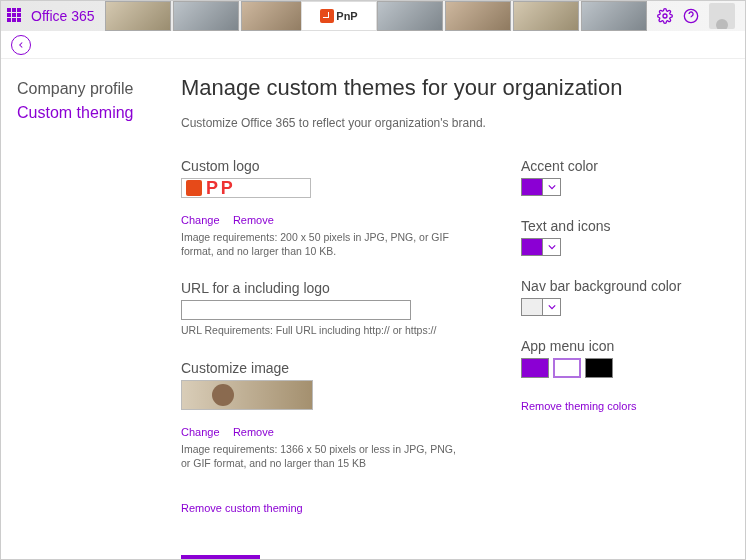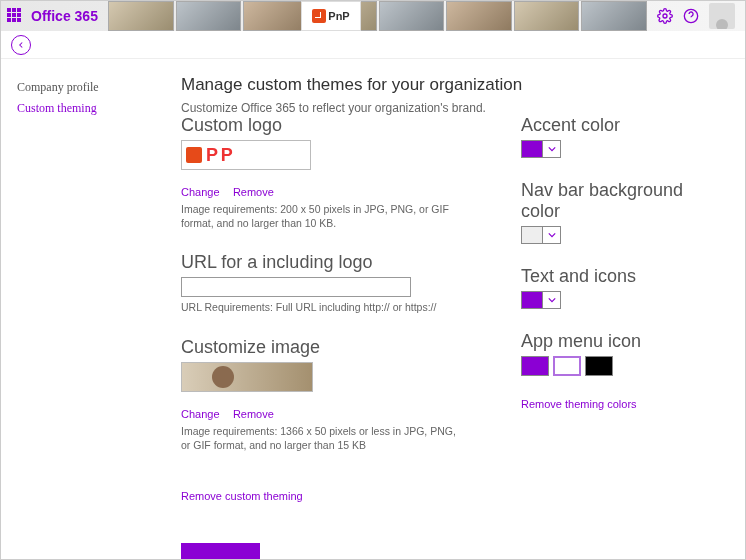--- a/index.html
+++ b/index.html
@@ -1,49 +1,49 @@
 <!DOCTYPE html>
 <html><head>
 <meta charset="utf-8">
 <style>
   * { box-sizing: border-box; margin: 0; padding: 0; }
   body { font-family: "Segoe UI", Arial, sans-serif; font-size: 12px; color: #333; background: #fff; width: 746px; height: 560px; overflow: hidden; border: 1px solid #ccc; }
   .topbar { height: 30px; background: linear-gradient(90deg,#e8e8e8,#f5f5f5); display:flex; align-items:center; padding:0 6px; position:relative; }
   .waffle { width:16px; height:16px; display:grid; grid-template-columns:repeat(3,4px); grid-template-rows:repeat(3,4px); gap:1px; margin-right:8px; cursor:pointer;}
   .waffle span { background:#8b00d4; width:4px; height:4px; }
-  .brand { color:#8b00d4; font-size:14px; font-weight:700; }
+  .brand { color:#8b00d4; font-size:14px; font-weight:400; }
   .top-photos { flex:1; height:30px; margin:0 10px; display:flex; gap:2px; overflow:hidden; }
   .photo { flex:1; background:#ccc; border:1px solid #aaa; min-width:30px;}
   .photo.a{background:linear-gradient(135deg,#d4c8b0,#9a8d70);}
   .photo.b{background:linear-gradient(135deg,#bcc3c9,#7e868c);}
   .photo.c{background:linear-gradient(135deg,#cdb79e,#8f7a60);}
-  .pnp-block { position:absolute; left:300px; top:0; height:30px; width:60px; background:#fff; display:flex; align-items:center; justify-content:center; gap:2px; border:1px solid #ddd;}
+  .pnp-block { position:absolute; left:300px; top:0; height:30px; width:76px; background:#fff; display:flex; align-items:center; justify-content:center; gap:2px; border:1px solid #ddd;}
   .pnp-logo { width:14px; height:14px; background:#e64a19; border-radius:2px; position:relative; }
   .pnp-logo::after{content:"";position:absolute;left:3px;top:3px;width:5px;height:5px;border:1.5px solid #fff;border-top:none;border-left:none;}
   .pnp-text{font-size:11px;color:#333;font-weight:600;}
   .top-right { display:flex; align-items:center; gap:10px; padding-right:4px;}
   .gear-icon,.help-icon { width:16px; height:16px; color:#8b00d4; cursor:pointer; }
   .avatar { width:26px; height:26px; background:#ddd; border-radius:2px; display:flex; align-items:flex-end; justify-content:center; overflow:hidden;}
   .avatar::before{content:"";width:12px;height:12px;background:#bbb;border-radius:50%;margin-bottom:-2px;}
   .subbar { height:28px; display:flex; align-items:center; padding-left:10px; border-bottom:1px solid #eee;}
   .back-btn { width:20px; height:20px; border:1.5px solid #8b00d4; border-radius:50%; display:flex; align-items:center; justify-content:center; cursor:pointer;}
   .back-btn svg{ stroke:#8b00d4; }
   .body { display:flex; height:calc(560px - 30px - 28px - 2px); }
   .sidebar { width:160px; padding:18px 0 0 16px; }
-  .side-link { font-size:12px; color:#555; padding:3px 0; cursor:pointer;font-family:Liberation Serif, serif;}
+  .side-link { font-size:16px; color:#555; padding:3px 0; cursor:pointer;}
   .side-link.active { color:#8b00d4; }
   .main { flex:1; padding:16px 20px 10px 20px; overflow:auto; }
-  h1 { font-size:17px; font-weight:300; color:#333; margin-bottom:6px;}
-  .subtitle { font-size:12px; color:#666; }
+  h1 { font-size:22px; font-weight:300; color:#333; margin-bottom:15px;}
+  .subtitle { font-size:12px; color:#666; margin-bottom:28px;}
   .cols { display:flex; gap:60px; }
   .col-left { width:280px; }
   .col-right { width:170px; }
   .field { margin-bottom:22px; }
-  .field-label { font-size:18px; color:#555; margin-bottom:4px; }
-  .logo-preview { width:130px; height:30px; border:1px solid #bbb; background:#fff; display:flex; align-items:center; padding-left:4px; overflow:hidden;text-align:right;}
+  .field-label { font-size:14px; color:#555; margin-bottom:4px; }
+  .logo-preview { width:130px; height:20px; border:1px solid #bbb; background:#fff; display:flex; align-items:center; padding-left:4px; overflow:hidden;text-align:right;}
   .logo-preview .o-sq{width:16px;height:16px;background:#e64a19;margin-right:4px;border-radius:2px;}
   .logo-preview .p-letters{font-size:18px;font-weight:700;color:#e33;letter-spacing:-1px;}
   .link-row { margin-top:15px; }
   .link { color:#8b00d4; font-size:11px; cursor:pointer; margin-right:10px;}
   .hint { font-size:10.5px; color:#666; line-height:1.35; margin-top:3px;}
   .text-input { width:230px; height:20px; border:1px solid #999; padding:2px 4px; font-size:11px;}
   .bg-preview { width:132px; height:30px; border:1px solid #bbb; background:linear-gradient(90deg,#d9cdb8,#a4906f); display:flex; align-items:center; overflow:hidden;}
   .bg-preview .face{width:22px;height:22px;border-radius:50%;background:#8a6a4f;margin-left:30px;}
   .color-row { display:flex; align-items:center; margin-top:2px;}
   .swatch { width:22px; height:18px; border:1px solid #888; }
@@ -147,21 +147,21 @@
           <div class="bg-preview">
               <div class="face"></div>
             </div>
           <div class="link-row">
             <span class="link">Change</span>
             <span class="link">Remove</span>
           </div>
           <div class="hint">Image requirements: 1366 x 50 pixels or less in JPG, PNG, or GIF format, and no larger than 15 KB</div>
         </div>
 
-        <div class="link" style="margin-top:16px;display:inline-block;">Remove custom theming</div>
+        <div class="link" style="margin-top:10px;display:inline-block;">Remove custom theming</div>
 
         <div class="footer-btns">
           <button class="btn-save">Save</button>
           <span class="btn-cancel">Cancel</span>
         </div>
       </div>
 
       <div class="col-right">
         <div class="field">
           <div class="field-label">Accent color</div>
@@ -169,44 +169,44 @@
             <div class="swatch purple"></div>
             <div class="dd-btn">
                 <svg viewBox="0 0 10 10">
                   <path d="M1 3l4 4 4-4" fill="none" stroke="#8b00d4" stroke-width="1.5"></path>
                 </svg>
               </div>
           </div>
         </div>
 
         <div class="field">
+          <div class="field-label">Text and icons</div>
+          <div class="color-row">
+            <div class="swatch purple"></div>
+            <div class="dd-btn">
+                <svg viewBox="0 0 10 10">
+                  <path d="M1 3l4 4 4-4" fill="none" stroke="#8b00d4" stroke-width="1.5"></path>
+                </svg>
+              </div>
+          </div>
+        </div>
+
+        <div class="field">
           <div class="field-label">Nav bar background color</div>
           <div class="color-row">
             <div class="swatch light"></div>
             <div class="dd-btn">
                 <svg viewBox="0 0 10 10">
                   <path d="M1 3l4 4 4-4" fill="none" stroke="#8b00d4" stroke-width="1.5"></path>
                 </svg>
               </div>
           </div>
         </div>
 
         <div class="field">
-          <div class="field-label">Text and icons</div>
-          <div class="color-row">
-            <div class="swatch purple"></div>
-            <div class="dd-btn">
-                <svg viewBox="0 0 10 10">
-                  <path d="M1 3l4 4 4-4" fill="none" stroke="#8b00d4" stroke-width="1.5"></path>
-                </svg>
-              </div>
-          </div>
-        </div>
-
-        <div class="field">
           <div class="field-label">App menu icon</div>
           <div class="icon-row">
             <div class="swatch purple"></div>
             <div class="swatch outlined"></div>
             <div class="swatch black"></div>
           </div>
         </div>
 
         <div class="link">Remove theming colors</div>
       </div>

